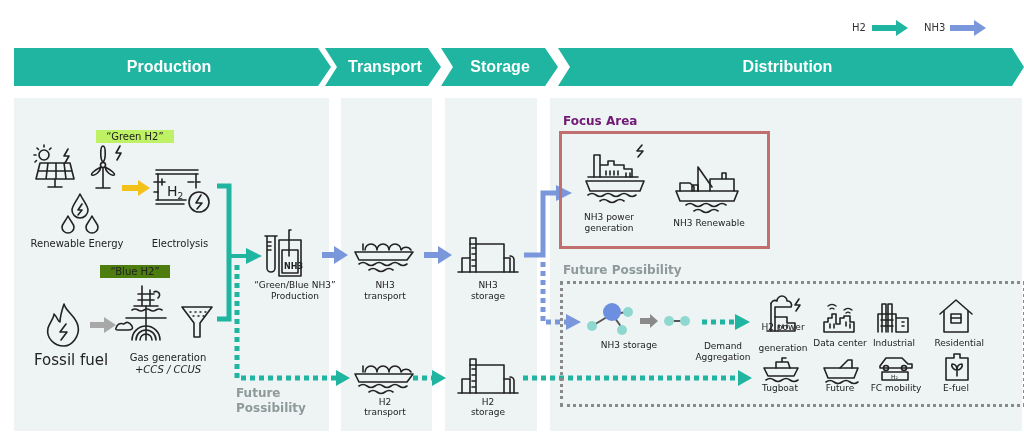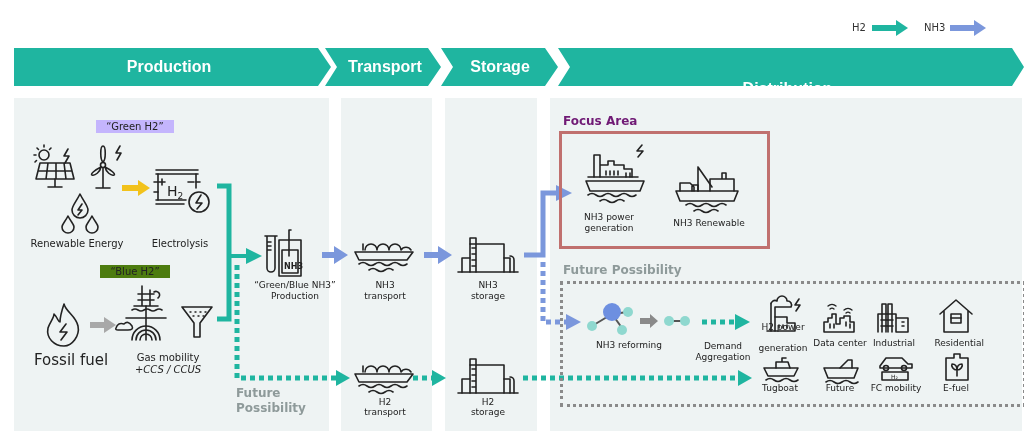--- a/index.html
+++ b/index.html
@@ -29,28 +29,28 @@
 
 <svg style="left:0;top:48px;" width="1024" height="38">
   <polygon points="14,0 318,0 331,19 318,38 14,38" fill="#1fb5a0"></polygon>
   <polygon points="325,0 428,0 441,19 428,38 325,38 337,19" fill="#1fb5a0"></polygon>
   <polygon points="441,0 545,0 558,19 545,38 441,38 453,19" fill="#1fb5a0"></polygon>
   <polygon points="558,0 1012,0 1024,19 1012,38 558,38 570,19" fill="#1fb5a0"></polygon>
 </svg>
 <div class="abs stage-text" style="left:14px;top:58px;width:310px;">Production</div>
 <div class="abs stage-text" style="left:335px;top:58px;width:100px;">Transport</div>
 <div class="abs stage-text" style="left:450px;top:58px;width:100px;">Storage</div>
-<div class="abs stage-text" style="left:565px;top:58px;width:445px;margin-top:22px;">Distribution</div>
+<div class="abs stage-text" style="left:565px;top:58px;width:445px;">Distribution</div>
 
 <div class="panel" style="left:14px;top:98px;width:315px;height:333px;"></div>
 <div class="panel" style="left:341px;top:98px;width:91px;height:333px;"></div>
 <div class="panel" style="left:445px;top:98px;width:92px;height:333px;"></div>
 <div class="panel" style="left:550px;top:98px;width:472px;height:333px;"></div>
 
-<div class="tag" style="left:96px;top:120px;width:78px;background:#c4b5fd;">“Green H2”</div>
+<div class="tag" style="left:96px;top:130px;width:78px;background:#bef264;">“Green H2”</div>
 
 <svg style="left:30px;top:145px;" width="60" height="50" class="ic">
   <g class="ic">
     <circle cx="14" cy="10" r="5"></circle>
     <path d="M14 0v2 M4 10h2 M7 3l1.5 1.5 M21 3l-1.5 1.5 M5 17l1.5-1.5"></path>
     <path d="M10 18 H40 L44 34 H6 Z M8 26 H42 M18 18 L16 34 M26 18 V34 M34 18 L36 34"></path>
     <path d="M25 34 V42 M18 42 H32"></path>
     <path d="M38 4 L34 11 H39 L35 18"></path>
   </g>
 </svg>
@@ -118,21 +118,21 @@
     <path d="M2 44 q2 -6 8 -4 q4 -4 8 2 q2 4 -4 4 H4 q-3 0 -2 -2 Z"></path>
   </g>
 </svg>
 
 <svg style="left:180px;top:305px;" width="36" height="36">
   <g class="ic">
     <path d="M2 2 H32 L20 18 V32 H14 V18 Z"></path>
     <path d="M10 7 h1 M15 7 h1 M20 7 h1 M25 7 h1 M13 11 h1 M18 11 h1 M23 11 h1" stroke-width="1.4"></path>
   </g>
 </svg>
-<div class="lbl" style="left:128px;top:352px;width:80px;font-size:10px;">Gas mobility</div>
+<div class="lbl" style="left:128px;top:352px;width:80px;font-size:10px;">Gas generation</div>
 <div class="lbl" style="left:128px;top:364px;width:80px;font-size:10px;font-style:italic;">+CCS / CCUS</div>
 
 <svg style="left:0;top:0;" width="1024" height="446">
 
   <path d="M217 186 H229 V319 H217" fill="none" stroke="#1fb5a0" stroke-width="5"></path>
   <path d="M229 254 H246 V248 L262 256 L246 264 V258 H229 Z" fill="#1fb5a0"></path>
 
   <path d="M237 265 V378 H336" fill="none" stroke="#1fb5a0" stroke-width="5" stroke-dasharray="5 4"></path>
   <path d="M336 370 L350 378 L336 386 Z" fill="#1fb5a0"></path>
 
@@ -247,21 +247,21 @@
 
 <svg style="left:584px;top:300px;" width="56" height="40">
   <line x1="28" y1="14" x2="8" y2="26" stroke="#555" stroke-width="2"></line>
   <line x1="28" y1="14" x2="44" y2="12" stroke="#555" stroke-width="2"></line>
   <line x1="28" y1="14" x2="38" y2="28" stroke="#555" stroke-width="2"></line>
   <circle cx="28" cy="12" r="9" fill="#6d8fe0"></circle>
   <circle cx="8" cy="26" r="5" fill="#8fd8cf"></circle>
   <circle cx="44" cy="12" r="5" fill="#8fd8cf"></circle>
   <circle cx="38" cy="30" r="5" fill="#8fd8cf"></circle>
 </svg>
-<div class="lbl" style="left:594px;top:340px;width:70px;">NH3 reforming</div>
+<div class="lbl" style="left:594px;top:340px;width:70px;">NH3 storage</div>
 
 <svg style="left:662px;top:312px;" width="32" height="18">
   <line x1="6" y1="9" x2="24" y2="9" stroke="#555" stroke-width="2"></line>
   <circle cx="7" cy="9" r="5" fill="#8fd8cf"></circle>
   <circle cx="23" cy="9" r="5" fill="#8fd8cf"></circle>
 </svg>
 <div class="lbl" style="left:688px;top:341px;width:70px;">Demand</div>
 <div class="lbl" style="left:688px;top:352px;width:70px;">Aggregation</div>
 
 <svg style="left:765px;top:297px;" width="40" height="36">

